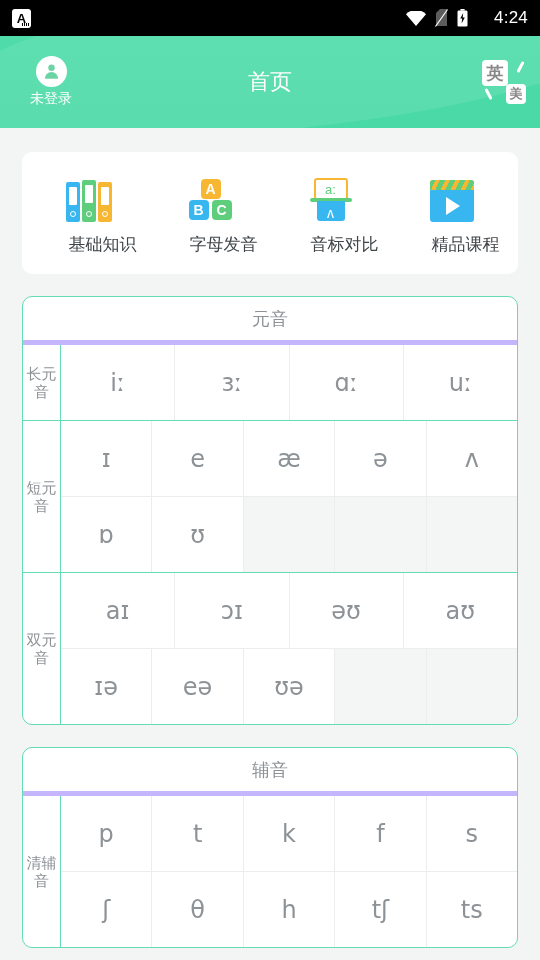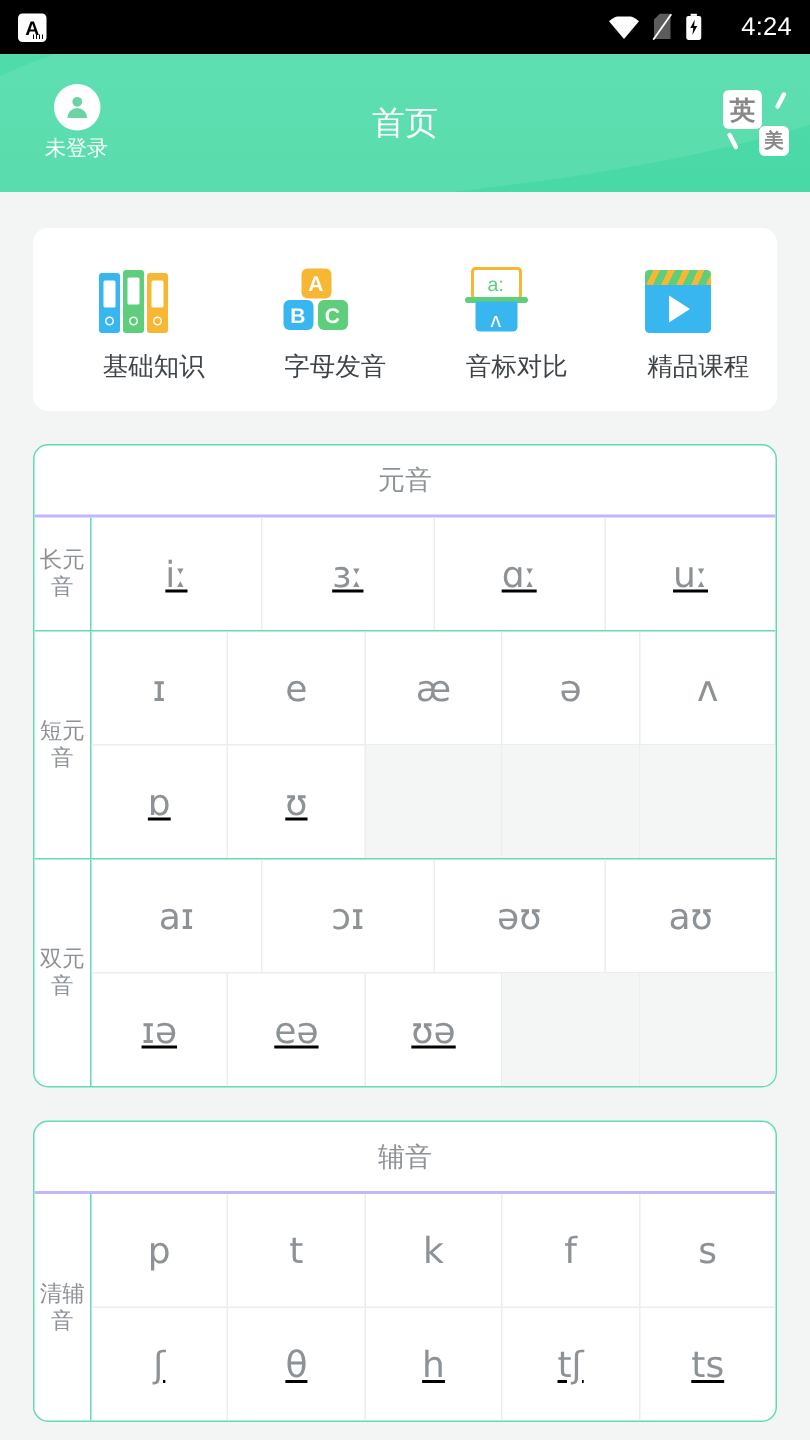--- a/index.html
+++ b/index.html
@@ -163,33 +163,33 @@
     border-bottom: 9px solid transparent;
   }
 
   
   .ph-card {
     margin-top: 22px; background: #fff;
     border: 1px solid #62dcb0; border-radius: 10px; overflow: hidden;
   }
   .ph-title {
     height: 48px; display: flex; align-items: center; justify-content: center;
-    font-size: 18px; color: #8d9296; border-bottom: 2px solid #c4b5fd;
+    font-size: 18px; color: #8d9296; border-bottom: 5px solid #c4b5fd;
   }
   .ph-group { display: flex; border-bottom: 1px solid #62dcb0; }
   .ph-group:last-child { border-bottom: none; }
   .ph-rowlabel {
     width: 38px; flex: none; display: flex; align-items: center;
     justify-content: center; border-right: 1px solid #62dcb0;
     font-size: 15px; color: #8d9296; line-height: 1.15; text-align: center;
     padding: 2px 0;
   }
   .ph-rows { flex: 1; }
   .ph-row { display: flex; border-bottom: 1px solid #eceeee; }
-  .ph-row:last-child { border-bottom: none; text-decoration: underline; }
+  .ph-row:last-child { border-bottom: none; }
   .ph-cell {
     flex: 1; height: 75px; display: flex; align-items: center;
     justify-content: center; border-right: 1px solid #eceeee;
     font-size: 24px; color: #8d9296;
     font-family: "DejaVu Sans", sans-serif;
   }
   .ph-cell:last-child { border-right: none; }
   .ph-cell.empty { background: #f4f6f5; }
 </style>
 </head>

